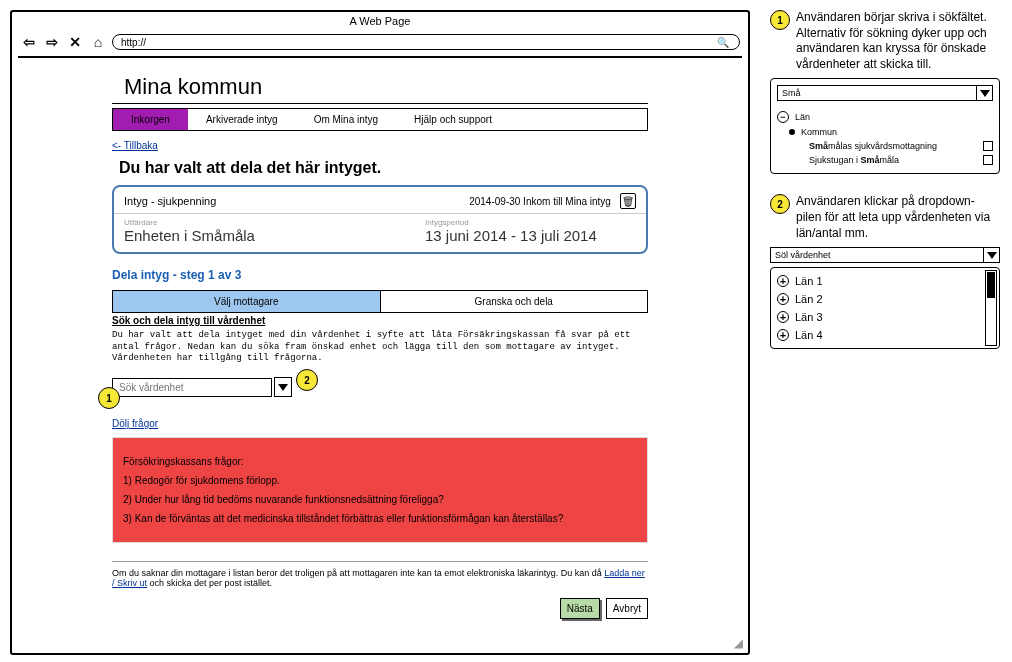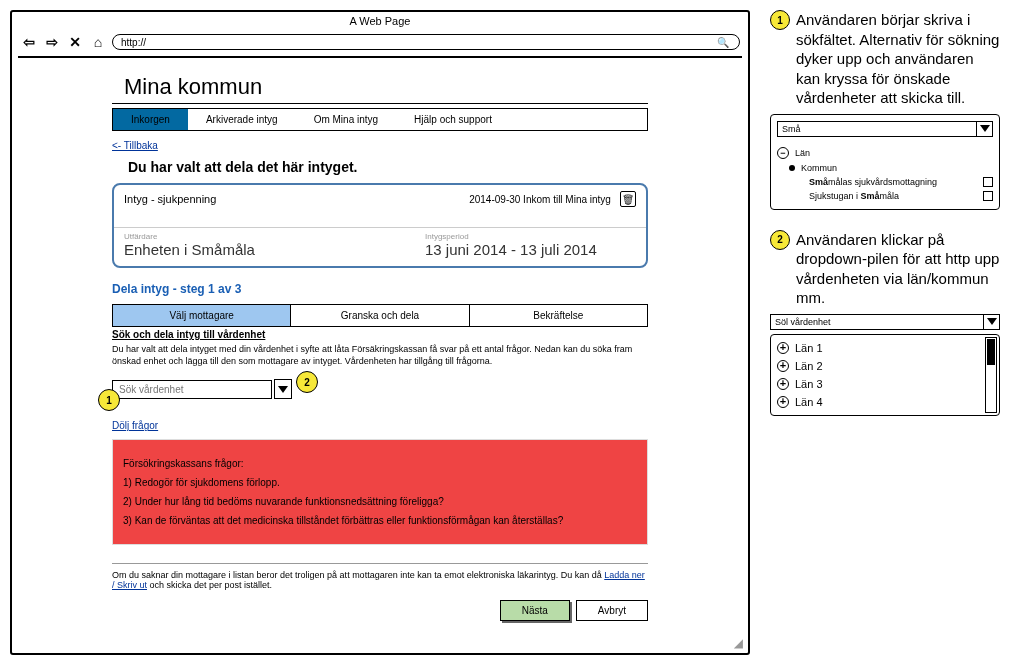--- a/index.html
+++ b/index.html
@@ -20,71 +20,71 @@
     
     .browser-content { padding: 10px 100px; overflow: hidden; }
     
     .resize-handle { position: absolute; bottom: 3px; right: 5px; font-size: 12px; opacity: 0.4; }
     
     
     .page-title { font-size: 22px; padding: 6px 0 3px 12px; border-bottom: 1.5px solid #000; margin-bottom: 4px; }
     
     .tabs { display: flex; border: 1.5px solid #000; margin-bottom: 8px; }
     .tab { padding: 5px 18px; font-size: 10px; }
-    .tab.active { background: #0369a1; }
+    .tab.active { background: #a21caf; }
     
     .back-link { color: #003399; text-decoration: underline; font-size: 10px; }
     
-    .intro-text { font-weight: bold; font-size: 14px; margin: 8px 16px; }
+    .intro-text { font-weight: bold; font-size: 16px; margin: 8px 7px; }
     
     .cert-box { border: 2px solid #4a7aad; border-radius: 8px; padding: 0; margin-bottom: 14px; }
-    .cert-header { display: flex; justify-content: space-between; align-items: center; padding: 6px 10px 20px 10px; border-bottom: 1px solid #ccc; }
+    .cert-header { display: flex; justify-content: space-between; align-items: center; padding: 6px 10px 4px 10px; border-bottom: 1px solid #ccc; }
     .cert-title { font-size: 11px; }
     .cert-date { font-size: 10px; }
     .trash-icon { width: 16px; height: 16px; border: 1.5px solid #000; border-radius: 2px; display: inline-flex; align-items: center; justify-content: center; margin-left: 6px; font-size: 10px; }
     .cert-details { display: flex; padding: 4px 10px 8px 10px; font-size: 9px; color: #666; }
     .cert-col { flex: 1; }
     .cert-col-2 { margin-left: 90px; }
     .cert-label { font-size: 8px; color: #999; }
     .cert-value { font-size: 15px; color: #333; font-weight: normal; }
     
     .step-title { color: #1a5fb4; font-size: 12px; font-weight: bold; margin-bottom: 8px; }
     
     .steps-bar { display: flex; border: 1.5px solid #000; margin-bottom: 2px; }
     .step { flex: 1; text-align: center; padding: 5px 0; font-size: 10px; border-right: 1.5px solid #000; }
     .step:last-child { border-right: none; }
     .step.active { background: #9ec7f0; }
     
     .section-title { font-weight: bold; font-size: 10px; text-decoration: underline; margin-bottom: 4px; }
-    .section-desc { font-size: 9px; margin-bottom: 12px; line-height: 1.3; }
+    .section-desc { font-size: 9px; margin-bottom: 12px; line-height: 1.3; font-family: Liberation Mono, monospace; }
     
     .search-row { display: flex; align-items: center; gap: 2px; position: relative; margin-bottom: 20px; }
     .search-input { border: 1.5px solid #000; padding: 3px 6px; width: 160px; font-family: inherit; font-size: 10px; }
     .dropdown-btn { border: 1.5px solid #000; width: 18px; height: 20px; display: flex; align-items: center; justify-content: center; background: #fff; cursor: pointer; }
     
     .hide-link { color: #003399; text-decoration: underline; font-size: 10px; }
     
     .questions-box { background: #ef4444; padding: 10px; margin: 8px 0 18px 0; border: 1px solid #ddd; }
     .questions-box p { margin: 8px 0; font-size: 10px; }
     
     .footer-divider { border-top: 1px solid #999; margin: 10px 0 6px 0; }
     .footer-text { font-size: 9px; margin-bottom: 10px; }
     .footer-text a { color: #003399; text-decoration: underline; }
     
     .action-row { display: flex; justify-content: flex-end; gap: 6px; }
-    .btn { border: 1.5px solid #000; padding: 4px 21px; font-family: inherit; font-size: 10px; cursor: pointer; background: #fff; }
+    .btn { border: 1.5px solid #000; padding: 4px 6px; font-family: inherit; font-size: 10px; cursor: pointer; background: #fff; }
     .btn-primary { background: #b8dca8; box-shadow: 2px 2px 0 #666; }
     
     
     .callout { position: absolute; width: 22px; height: 22px; background: #f7e838; border: 1.5px solid #000; border-radius: 50%; display: flex; align-items: center; justify-content: center; font-size: 10px; font-weight: bold; }
     
     
     .annotation { display: flex; gap: 6px; margin-bottom: 6px; }
     .anno-bubble { flex-shrink: 0; width: 20px; height: 20px; background: #f7e838; border: 1.5px solid #000; border-radius: 50%; display: flex; align-items: center; justify-content: center; font-size: 10px; font-weight: bold; position: relative; }
-    .anno-text { font-size: 15px; line-height: 1.3; }
+    .anno-text { font-size: 12px; line-height: 1.3; }
     
     .panel { border: 1.5px solid #000; border-radius: 4px; padding: 6px; font-size: 10px; }
     .panel-search { display: flex; margin-bottom: 6px; padding-bottom: 2px; }
     .panel-search-box { flex: 1; border: 1.5px solid #000; padding: 2px 4px; font-size: 9px; }
     .panel-search-arrow { width: 16px; border: 1.5px solid #000; border-left: none; display: flex; align-items: center; justify-content: center; }
     
     .tree-row { display: flex; align-items: center; gap: 6px; padding: 2px 0; font-size: 9px; }
     .tree-indent-1 { padding-left: 12px; }
     .tree-indent-2 { padding-left: 32px; }
     .tree-icon { width: 12px; height: 12px; border: 1.5px solid #000; border-radius: 50%; display: flex; align-items: center; justify-content: center; font-size: 9px; }
@@ -151,21 +151,20 @@
               <div class="cert-value">13 juni 2014 - 13 juli 2014</div>
             </div>
           </div>
         </div>
         
         <div class="step-title">Dela intyg - steg 1 av 3</div>
         
         <div class="steps-bar">
           <div class="step active">Välj mottagare</div>
           <div class="step">Granska och dela</div>
-          <div class="step">Bekräftelse</div>
         </div>
         
         <div class="section-title">Sök och dela intyg till vårdenhet</div>
         <div class="section-desc">Du har valt att dela intyget med din vårdenhet i syfte att låta Försäkringskassan få svar på ett antal frågor. Nedan kan du  söka fram önskad enhet och lägga till den som mottagare av intyget. Vårdenheten har tillgång till frågorna.</div>
         
         <div class="search-row">
           <input type="text" class="search-input" placeholder="Sök vårdenhet" style="">
           <div class="dropdown-btn">
               <div class="triangle-down"></div>
             </div>
@@ -228,21 +227,21 @@
         <div class="tree-row tree-indent-2">
           <span><span>Sjukstugan i </span><b>Små</b><span>måla</span></span>
           <div class="tree-checkbox"></div>
         </div>
       </div>
     </div>
 
     <div>
       <div class="annotation">
         <div class="anno-bubble">2</div>
-        <div class="anno-text">Användaren klickar på dropdown-pilen för att http upp vårdenheten via län/kommun mm.</div>
+        <div class="anno-text">Användaren klickar på dropdown-pilen för att leta upp vårdenheten via län/antal mm.</div>
       </div>
       <div class="panel-search" style="margin-bottom:2px;">
         <div class="panel-search-box">Söl vårdenhet</div>
         <div class="panel-search-arrow">
             <div class="triangle-down"></div>
           </div>
       </div>
       <div class="list-container">
         <div class="list-row">
           <div class="tree-icon">

